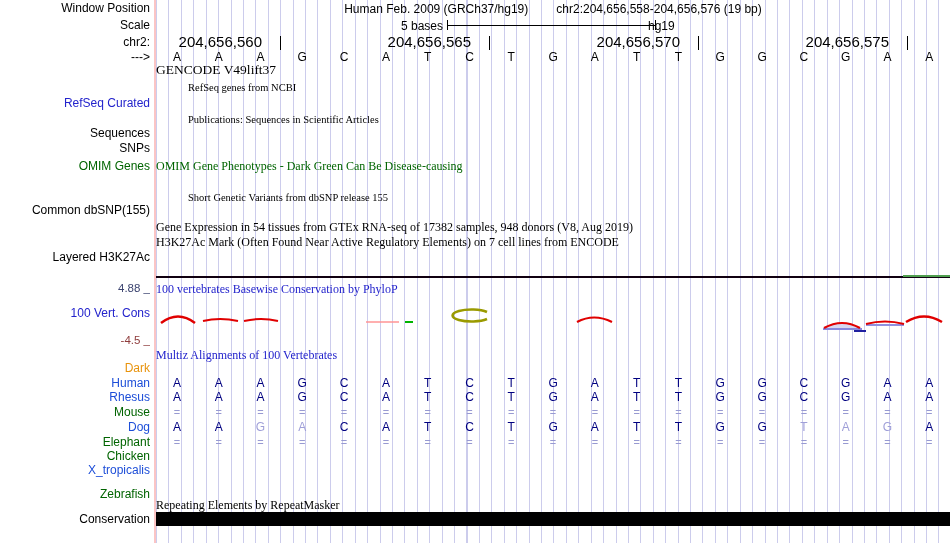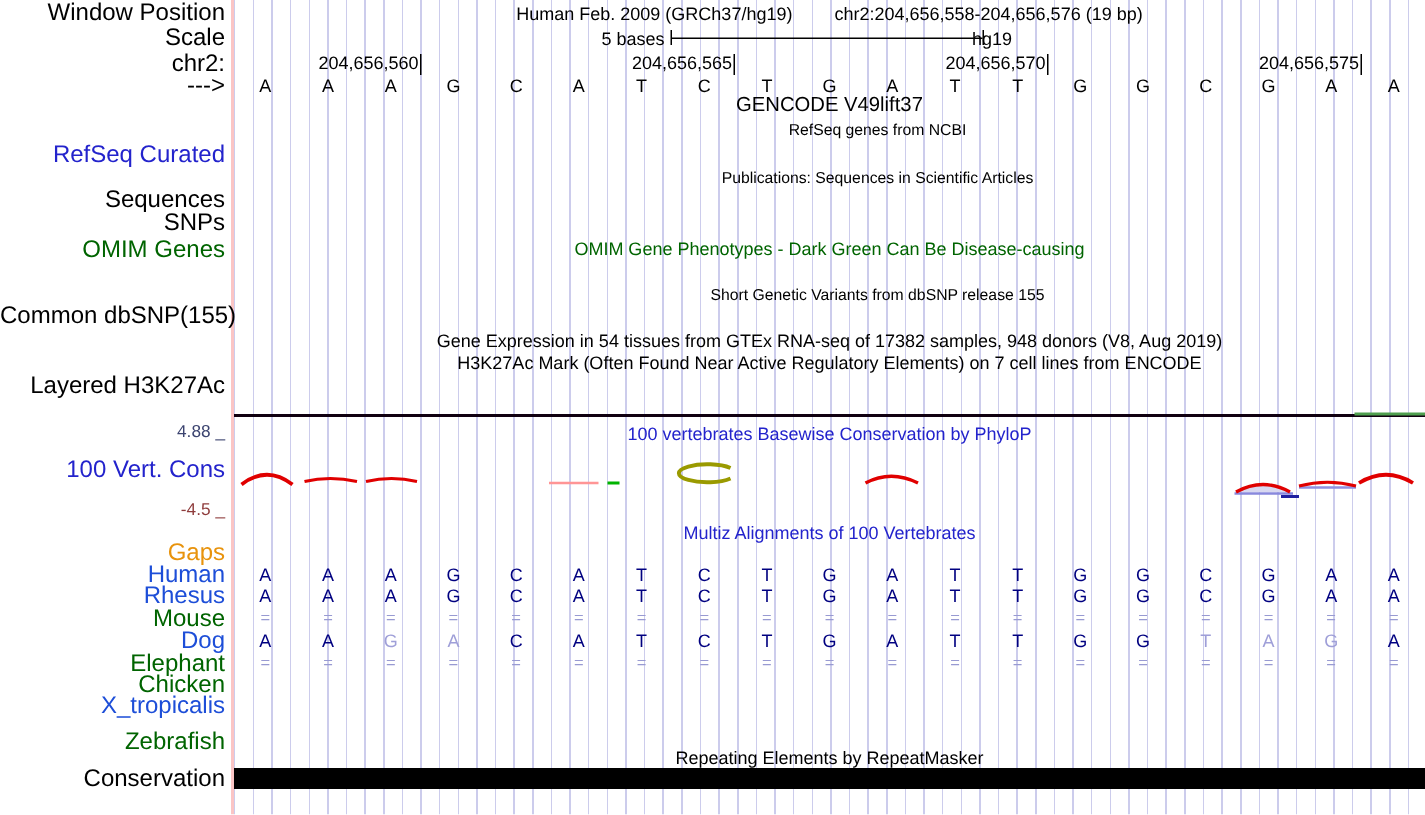--- a/index.html
+++ b/index.html
@@ -5,38 +5,38 @@
   * { margin:0; padding:0; box-sizing:border-box; }
   html,body { width:950px; height:543px; background:#fff; overflow:hidden;
               font-family:"Liberation Sans", sans-serif; }
   #stage { position:relative; width:950px; height:543px; background:#fff; }
 
   
   .trackbg { position:absolute; left:156px; top:0; width:794px; height:543px;
              background:repeating-linear-gradient(to right,#ccccec 0 1px,transparent 1px 12.42px); }
   .pinkline { position:absolute; left:154px; top:0; width:2px; height:543px; background:#fbc5c5; }
 
-  .lbl { position:absolute; left:0; width:150px; text-align:right; font-size:16px;
+  .lbl { position:absolute; left:0; width:150px; text-align:right; font-size:12px;
          line-height:13px; color:#000; white-space:nowrap; }
-  .ctext { position:absolute; left:156px; width:794px; text-align:center; font-size:12px;
-           line-height:13px; color:#000; white-space:nowrap; }
+  .ctext { position:absolute; left:156px; width:794px; font-size:12px;
+           line-height:13px; color:#000; white-space:nowrap;font-family:Liberation Serif, serif; }
   .small { font-size:10.5px;margin-left:32px; }
   .big   { font-size:13.5px; }
   .c-blue  { color:#2323cc; }
   .c-green { color:#006400; }
   .c-orange{ color:#e8930c; }
   .c-navy  { color:#1d4ed8; }
   .c-maroon{ color:#8e3b3b; }
   .c-dkblue{ color:#3c4470; }
 
   .hdrrow { position:absolute; left:156px; top:2px; width:794px; display:flex;
             justify-content:center; gap:28px; font-size:12px; color:#000; }
 
-  .rlab { position:absolute; top:36px; font-size:12px; line-height:12px; height:14px;
-          color:#000; border-right:1px solid #000; padding-right:1px; white-space:nowrap; }
+  .rlab { position:absolute; top:36px; font-size:15px; line-height:12px; height:14px;
+          color:#000; border-right:1px solid #000; padding-right:18px; white-space:nowrap; }
 
   .scaletext { position:absolute; top:19px; font-size:12px; color:#000; white-space:nowrap; }
   .bracket { position:absolute; left:447px; top:20px; width:209px; height:10px;
              border-left:1px solid #000; border-right:1px solid #000; }
   .bracket > div { position:absolute; left:0; top:5px; width:100%; height:1px; background:#000; }
 
   .seqrow { position:absolute; left:156px; width:794px; display:flex; font-size:12px;
             line-height:13px; }
   .seqrow span { flex:1 1 0; text-align:center; }
   .seqrow .b { color:#000080; }
@@ -135,21 +135,21 @@
     <path d="M421 44 Q438 35 456 44" stroke="#e00000" stroke-width="2.2" fill="none"></path>
     <path d="M668 50 Q686 40 704 50 Z" fill="#d8d8f0"></path>
     <path d="M667 51 L706 51" stroke="#8888dd" stroke-width="1.8" fill="none"></path>
     <path d="M668 50 Q686 40 704 50" stroke="#e00000" stroke-width="2.2" fill="none"></path>
     <path d="M698 53 L710 53" stroke="#2020a0" stroke-width="2" fill="none"></path>
     <path d="M710 47 L748 47" stroke="#9090e0" stroke-width="1.8" fill="none"></path>
     <path d="M710 46 Q729 41 748 46" stroke="#e00000" stroke-width="2" fill="none"></path>
     <path d="M750 44 Q768 33 786 44" stroke="#e00000" stroke-width="2.5" fill="none"></path>
   </svg>
 
-  <div class="lbl c-orange" style="top:362px">Gaps</div>
+  <div class="lbl c-orange" style="top:362px">Dark</div>
   <div class="lbl c-navy" style="top:377px">Human</div>
   <div class="lbl c-navy" style="top:391px">Rhesus</div>
   <div class="lbl c-green" style="top:406px">Mouse</div>
   <div class="lbl c-navy" style="top:421px">Dog</div>
   <div class="lbl c-green" style="top:436px">Elephant</div>
   <div class="lbl c-green" style="top:450px">Chicken</div>
   <div class="lbl c-navy" style="top:464px">X_tropicalis</div>
   <div class="lbl c-green" style="top:488px">Zebrafish</div>
 
   <div class="seqrow" style="top:377px">

